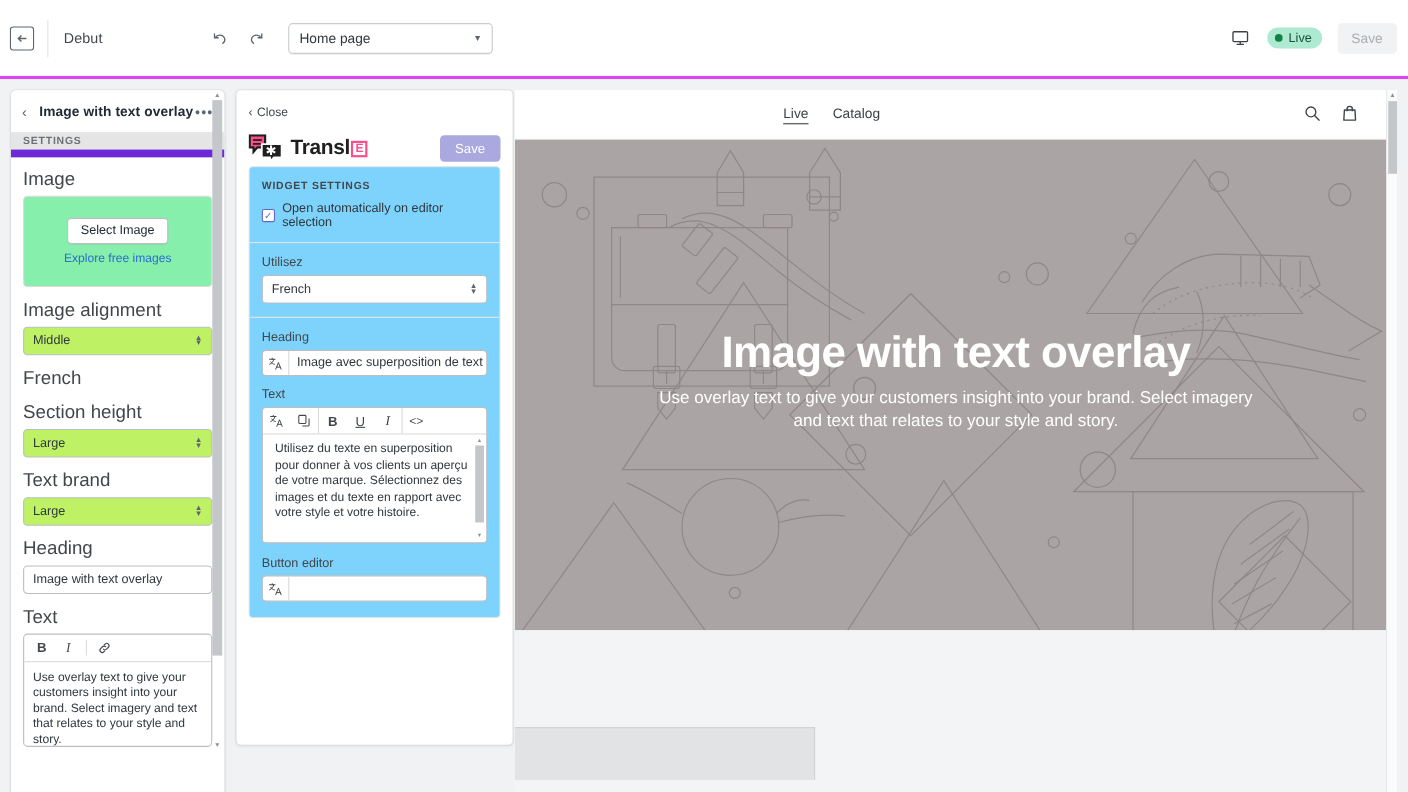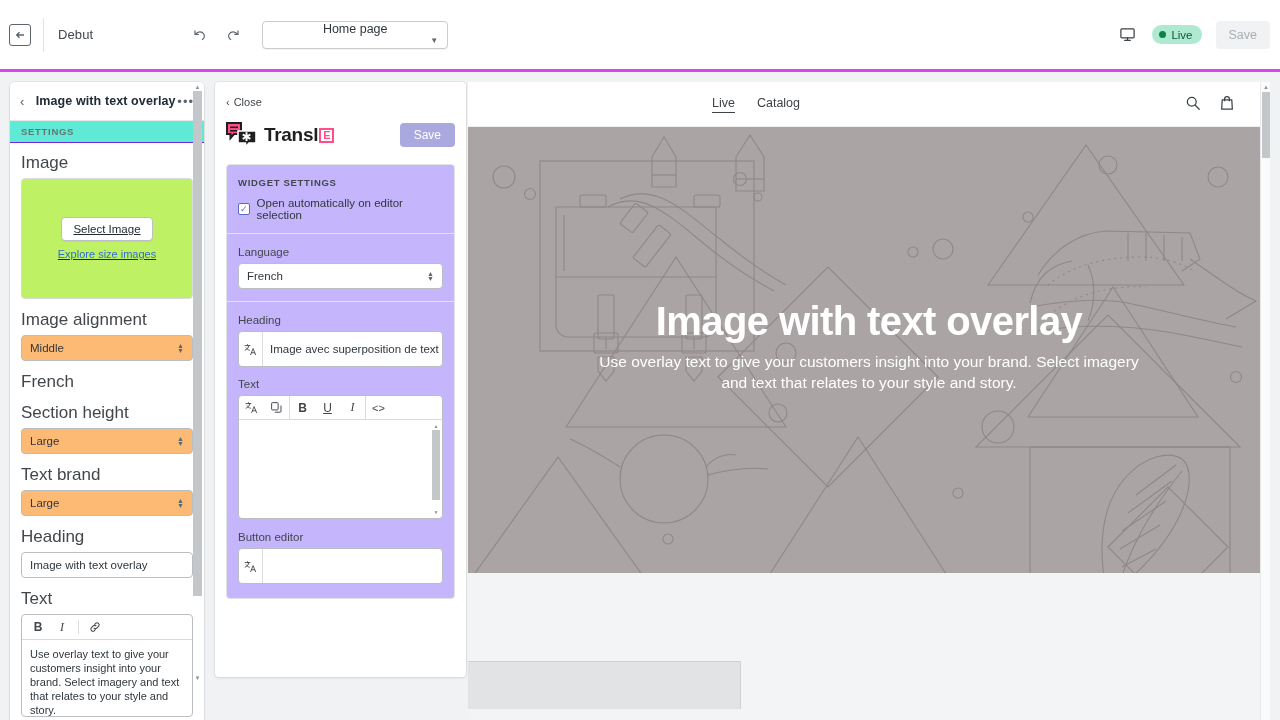--- a/index.html
+++ b/index.html
@@ -35,21 +35,20 @@
   .icon-btn {
     width: 22px; height: 22px; display: flex; align-items: center;
     justify-content: center; color: #5c6670; cursor: pointer;
   }
   .page-select {
     margin-left: 18px; width: 186px; height: 28px;
     border: 1px solid #c9cccf; border-radius: 4px; background: #fff;
     display: flex; align-items: center; padding: 0 9px;
     font-size: 12.5px; color: #30373d; cursor: pointer;
     box-shadow: 0 1px 0 rgba(22,29,37,.05);
-    flex-direction: column;
   }
   .page-select .caret { margin-left: auto; color: #5c6670; font-size: 8px; }
   .topbar-right {
     margin-left: auto; display: flex; align-items: center; gap: 14px;
     padding-right: 10px;
   }
   .live-pill {
     height: 19px; background: #aee9d1; border-radius: 10px;
     display: flex; align-items: center; gap: 5px; padding: 0 9px 0 7px;
     font-size: 11.5px; color: #14523c; font-weight: 500;
@@ -78,42 +77,42 @@
     height: 39px; display: flex; align-items: center; padding: 0 10px;
     border-bottom: 1px solid #e6e8ea; background: #fff;
   }
   .sb-back { color: #5c6670; font-size: 13px; cursor: pointer; width: 14px; }
   .sb-title {
     flex: 1; text-align: center; font-size: 12.5px; font-weight: 600;
     color: #212b36; letter-spacing: .1px;
   }
   .sb-more { color: #5c6670; cursor: pointer; letter-spacing: 1px; font-size: 13px; }
   .sb-section-label {
-    background: #5eead4; height: 22px; display: flex; align-items: center;
+    background: #e5e5e5; height: 22px; display: flex; align-items: center;
     padding: 0 11px; font-size: 9.5px; font-weight: 600; color: #6d7175;
-    letter-spacing: .7px; border-bottom: 1px solid #6d28d9;
+    letter-spacing: .7px; border-bottom: 7px solid #6d28d9;
   }
   .sb-body { padding: 10px 11px 0 11px; position: relative; height: 600px; }
   .field-label { font-size: 17px; color: #42474c; margin-bottom: 5px; }
   .field-group { margin-bottom: 11px; }
   .img-picker {
-    border: 1px solid #d9dbdd; border-radius: 4px; height: 121px;
+    border: 1px solid #d9dbdd; border-radius: 4px; height: 83px;
     display: flex; flex-direction: column; align-items: center;
-    justify-content: center; gap: 7px; background: #bef264; text-decoration: underline;
+    justify-content: center; gap: 7px; background: #86efac;
   }
   .select-image-btn {
     border: 1px solid #bcc0c4; border-radius: 4px; background: #fff;
     padding: 5px 11px; font-size: 11.5px; color: #212b36; cursor: pointer;
     box-shadow: 0 1px 0 rgba(22,29,37,.05);
   }
   .explore-link {
     font-size: 11px; color: #2c6ecb; cursor: pointer;
   }
   .sb-select {
-    border: 1px solid #babec3; border-radius: 4px; background: #fdba74;
+    border: 1px solid #babec3; border-radius: 4px; background: #bef264;
     height: 26px; display: flex; align-items: center; padding: 0 8px;
     font-size: 11.5px; color: #30373d; cursor: pointer;
   }
   .sb-select .stepper {
     margin-left: auto; display: flex; flex-direction: column;
     line-height: 5px; color: #5c6670; font-size: 7px;
   }
   .sb-input {
     border: 1px solid #babec3; border-radius: 4px; background: #fff;
     height: 26px; display: flex; align-items: center; padding: 0 8px;
@@ -169,22 +168,22 @@
     display: inline-flex; align-items: center; justify-content: center;
     width: 15px; height: 15px; border: 2px solid #ff4f8b; color: #ff4f8b;
     font-size: 11px; font-weight: 700; margin-left: 1px;
   }
   .w-save {
     margin-left: auto; background: #a9a9e0; color: #ffffff; border-radius: 4px;
     height: 24px; padding: 0 14px; display: flex; align-items: center;
     font-size: 12px; cursor: pointer;
   }
   .w-card {
-    margin-top: 13px; border: 1px solid #e1e3e5; border-radius: 4px;
-    background: #c4b5fd; padding: 12px 11px 14px 11px;
+    margin-top: 0; border: 1px solid #e1e3e5; border-radius: 4px;
+    background: #7dd3fc; padding: 12px 11px 14px 11px;
   }
   .w-card-title {
     font-size: 9.5px; font-weight: 700; color: #42474c; letter-spacing: .7px;
     margin-bottom: 9px;
   }
   .w-check-row { display: flex; align-items: center; gap: 7px; }
   .w-checkbox {
     width: 12px; height: 12px; border: 1px solid #5c6ac4; border-radius: 2px;
     display: flex; align-items: center; justify-content: center;
     color: #5c6ac4; font-size: 9px; background: #fff;
@@ -196,21 +195,21 @@
     border: 1px solid #babec3; border-radius: 4px; height: 24px;
     display: flex; align-items: center; padding: 12px 8px; font-size: 11.5px;
     color: #30373d; cursor: pointer; background: #fff;
   }
   .w-select .stepper {
     margin-left: auto; display: flex; flex-direction: column;
     line-height: 5px; color: #5c6670; font-size: 7px;
   }
   .w-inputrow {
     display: flex; border: 1px solid #babec3; border-radius: 4px;
-    height: 36px; overflow: hidden; background: #fff;
+    height: 24px; overflow: hidden; background: #fff;
   }
   .w-prefix {
     width: 24px; display: flex; align-items: center; justify-content: center;
     border-right: 1px solid #d9dbdd; color: #42474c; flex-shrink: 0;
   }
   .w-inputval {
     flex: 1; display: flex; align-items: center; padding: 0 7px;
     font-size: 11.5px; color: #30373d; white-space: nowrap; overflow: hidden;
   }
   .w-rte { border: 1px solid #babec3; border-radius: 4px; background: #fff; }
@@ -344,21 +343,21 @@
       <div class="sb-title">Image with text overlay</div>
       <div class="sb-more">•••</div>
     </div>
     <div class="sb-section-label">SETTINGS</div>
 
     <div class="sb-body">
       <div class="field-group">
         <div class="field-label">Image</div>
         <div class="img-picker">
           <div class="select-image-btn">Select Image</div>
-          <div class="explore-link">Explore size images</div>
+          <div class="explore-link">Explore free images</div>
         </div>
       </div>
 
       <div class="field-group">
         <div class="field-label">Image alignment</div>
         <div class="sb-select">
           <span>Middle</span>
           <span class="stepper">
               <span>▲</span>
               <span>▼</span>
@@ -452,21 +451,21 @@
       <div class="w-check-row">
         <div class="w-checkbox">
           <span>✓</span>
         </div>
         <div class="w-check-label">Open automatically on editor selection</div>
       </div>
 
       <div class="w-divider"></div>
 
       <div>
-        <div class="w-label">Language</div>
+        <div class="w-label">Utilisez</div>
         <div class="w-select">
           <span>French</span>
           <span class="stepper">
               <span>▲</span>
               <span>▼</span>
             </span>
         </div>
       </div>
 
       <div class="w-divider"></div>
@@ -503,20 +502,21 @@
               </svg>
             </div>
             <div class="w-rte-sep"></div>
             <div class="w-rte-btn" style="font-weight:700">B</div>
             <div class="w-rte-btn" style="text-decoration:underline">U</div>
             <div class="w-rte-btn" style="font-style:italic;font-family:'Liberation Serif',serif">I</div>
             <div class="w-rte-sep"></div>
             <div class="w-rte-btn" style="font-size:11px">&lt;&gt;</div>
           </div>
           <div class="w-rte-body">
+            <span>Utilisez du texte en superposition pour donner à vos clients un aperçu de votre marque. Sélectionnez des images et du texte en rapport avec votre style et votre histoire.</span>
             <div class="w-rte-scroll">
               <div class="arr">▲</div>
               <div class="thumb"></div>
               <div class="arr dn">▼</div>
             </div>
           </div>
         </div>
       </div>
 
       <div style="height:12px"></div>

